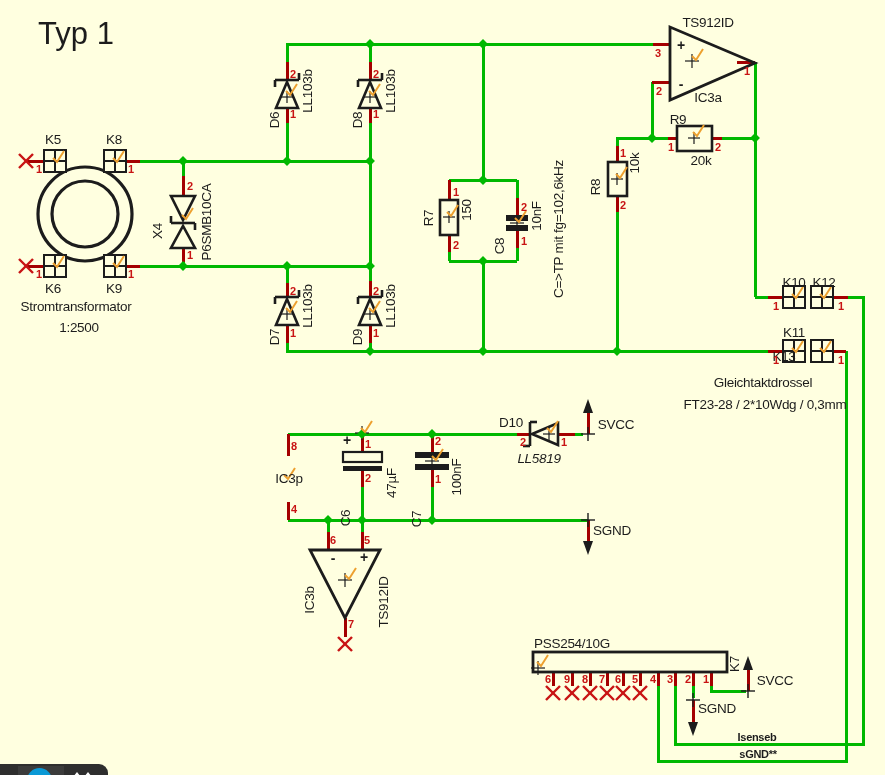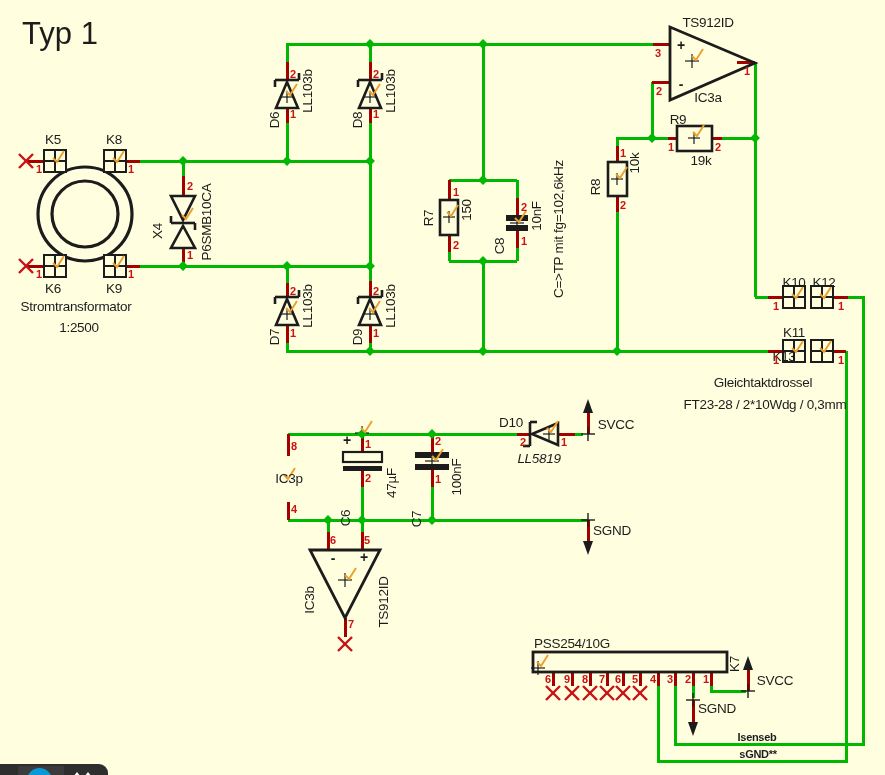--- a/index.html
+++ b/index.html
@@ -417,21 +417,21 @@
     <polyline points="345,575 349,579 356,568"></polyline>
     <polyline points="361,428 365,432 372,421"></polyline>
     <polyline points="432,456 436,460 443,449"></polyline>
     <polyline points="547,428 551,432 558,421"></polyline>
     <polyline points="537,662 541,666 548,655"></polyline>
     <polyline points="284,475 288,479 295,468"></polyline>
   </g>
 </svg>
 
 <div id="labels">
-      <span class="lbl t" style="left: 60px; top: 33px;">Typ 1</span>
+      <span class="lbl t" style="left: 76px; top: 33px;">Typ 1</span>
       <span class="lbl" style="left: 53px; top: 140px;">K5</span>
       <span class="lbl" style="left: 114px; top: 140px;">K8</span>
       <span class="lbl" style="left: 53px; top: 289px;">K6</span>
       <span class="lbl" style="left: 114px; top: 289px;">K9</span>
       <span class="lbl" style="left: 76px; top: 307px;">Stromtransformator</span>
       <span class="lbl" style="left: 79px; top: 328px;">1:2500</span>
       <span class="lbl rot" style="left: 158px; top: 231px;">X4</span>
       <span class="lbl rot" style="left: 207px; top: 222px;">P6SMB10CA</span>
       <span class="lbl rot" style="left: 275px; top: 120px;">D6</span>
       <span class="lbl rot" style="left: 308px; top: 91px;">LL103b</span>
@@ -442,21 +442,21 @@
       <span class="lbl rot" style="left: 358px; top: 337px;">D9</span>
       <span class="lbl rot" style="left: 391px; top: 306px;">LL103b</span>
       <span class="lbl rot" style="left: 429px; top: 218px;">R7</span>
       <span class="lbl rot" style="left: 467px; top: 210px;">150</span>
       <span class="lbl rot" style="left: 500px; top: 246px;">C8</span>
       <span class="lbl rot" style="left: 537px; top: 216px;">10nF</span>
       <span class="lbl rot" style="left: 559px; top: 229px;">C=&gt;TP mit fg=102,6kHz</span>
       <span class="lbl rot" style="left: 596px; top: 187px;">R8</span>
       <span class="lbl rot" style="left: 635px; top: 163px;">10k</span>
       <span class="lbl" style="left: 678px; top: 120px;">R9</span>
-      <span class="lbl" style="left: 701px; top: 161px;">19k</span>
+      <span class="lbl" style="left: 701px; top: 161px;">20k</span>
       <span class="lbl" style="left: 708px; top: 23px;">TS912ID</span>
       <span class="lbl" style="left: 708px; top: 98px;">IC3a</span>
       <span class="lbl" style="left: 794px; top: 283px;">K10</span>
       <span class="lbl" style="left: 824px; top: 283px;">K12</span>
       <span class="lbl" style="left: 794px; top: 333px;">K11</span>
       <span class="lbl" style="left: 784px; top: 333px; margin-top: 24px;">K13</span>
       <span class="lbl" style="left: 763px; top: 383px;">Gleichtaktdrossel</span>
       <span class="lbl" style="left: 765px; top: 405px;">FT23-28 / 2*10Wdg / 0,3mm</span>
       <span class="lbl" style="left: 511px; top: 423px;">D10</span>
       <span class="lbl" style="left: 539px; top: 459px; font-style: italic;">LL5819</span>

